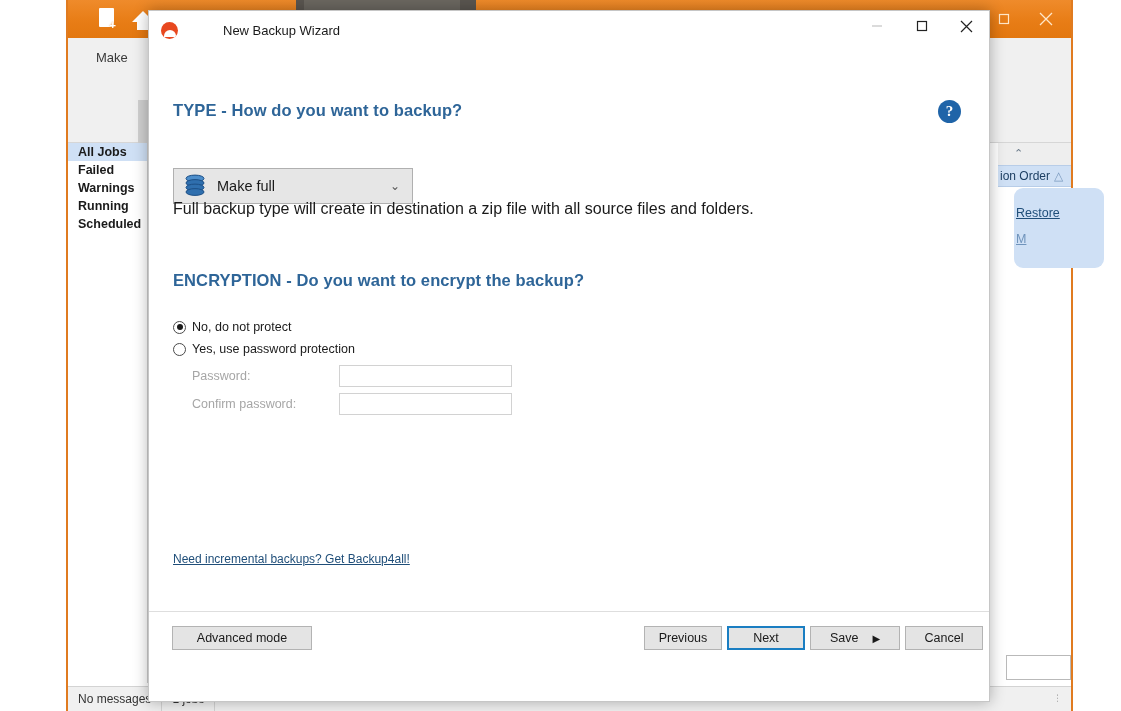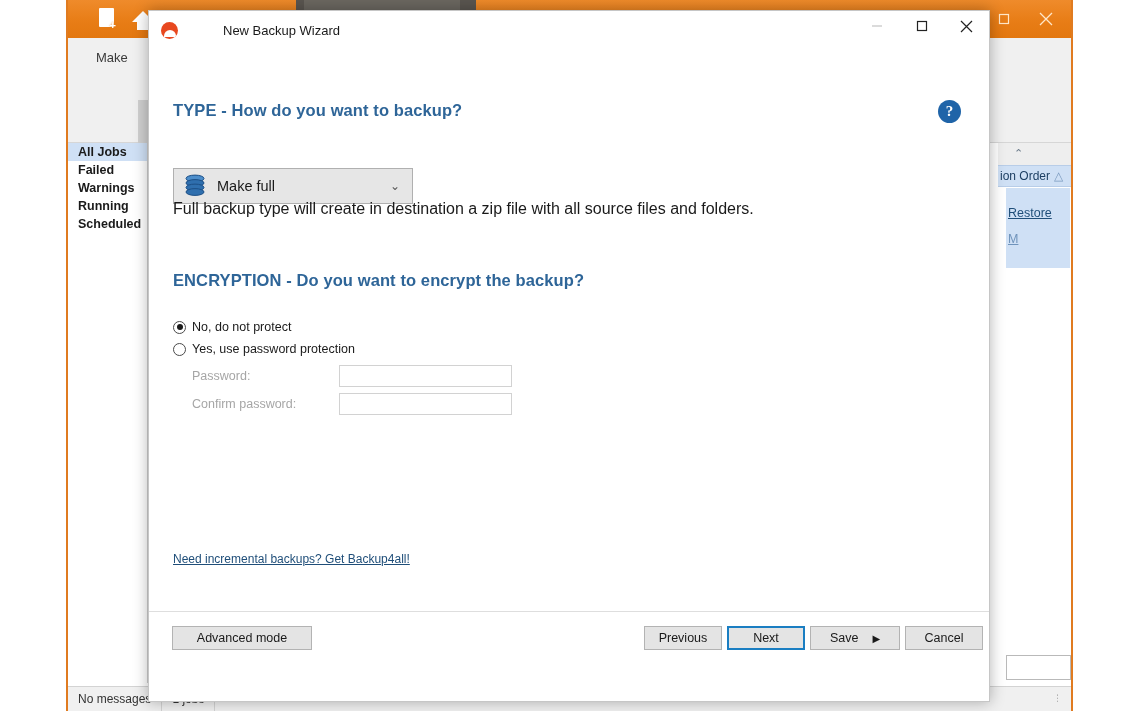--- a/index.html
+++ b/index.html
@@ -116,22 +116,23 @@
   .grid-collapse {
     position: absolute; left: 16px; top: 4px; font-size: 11px; color: #6a7a8a;
   }
   .grid-header {
     position: absolute; left: 0; top: 22px; width: 73px; height: 22px;
     background: #cfe0f5; border-top: 1px solid #b8cde8; border-bottom: 1px solid #b8cde8;
     font-size: 12px; color: #1d3f63; padding-left: 2px; line-height: 21px; white-space: nowrap;
   }
   .grid-header .sortmark { color: #7d9cc0; margin-left: 4px; }
   .grid-rows {
-    position: absolute; left: 8px; top: 45px; width: 64px; height: 80px;
+    position: absolute; left: 16px; top: 45px; width: 90px; height: 80px;
     background: #cfe0f5;
+    border-radius: 9px;
   }
   .grid-link {
     font-size: 12.5px; color: #1f4e79; text-decoration: underline;
     padding: 18px 0 0 2px; white-space: nowrap;
   }
   .grid-partial {
     font-size: 12.5px; color: #6f93bb; text-decoration: underline;
     padding: 12px 0 0 2px;
   }
   .bgapp-botbox {

